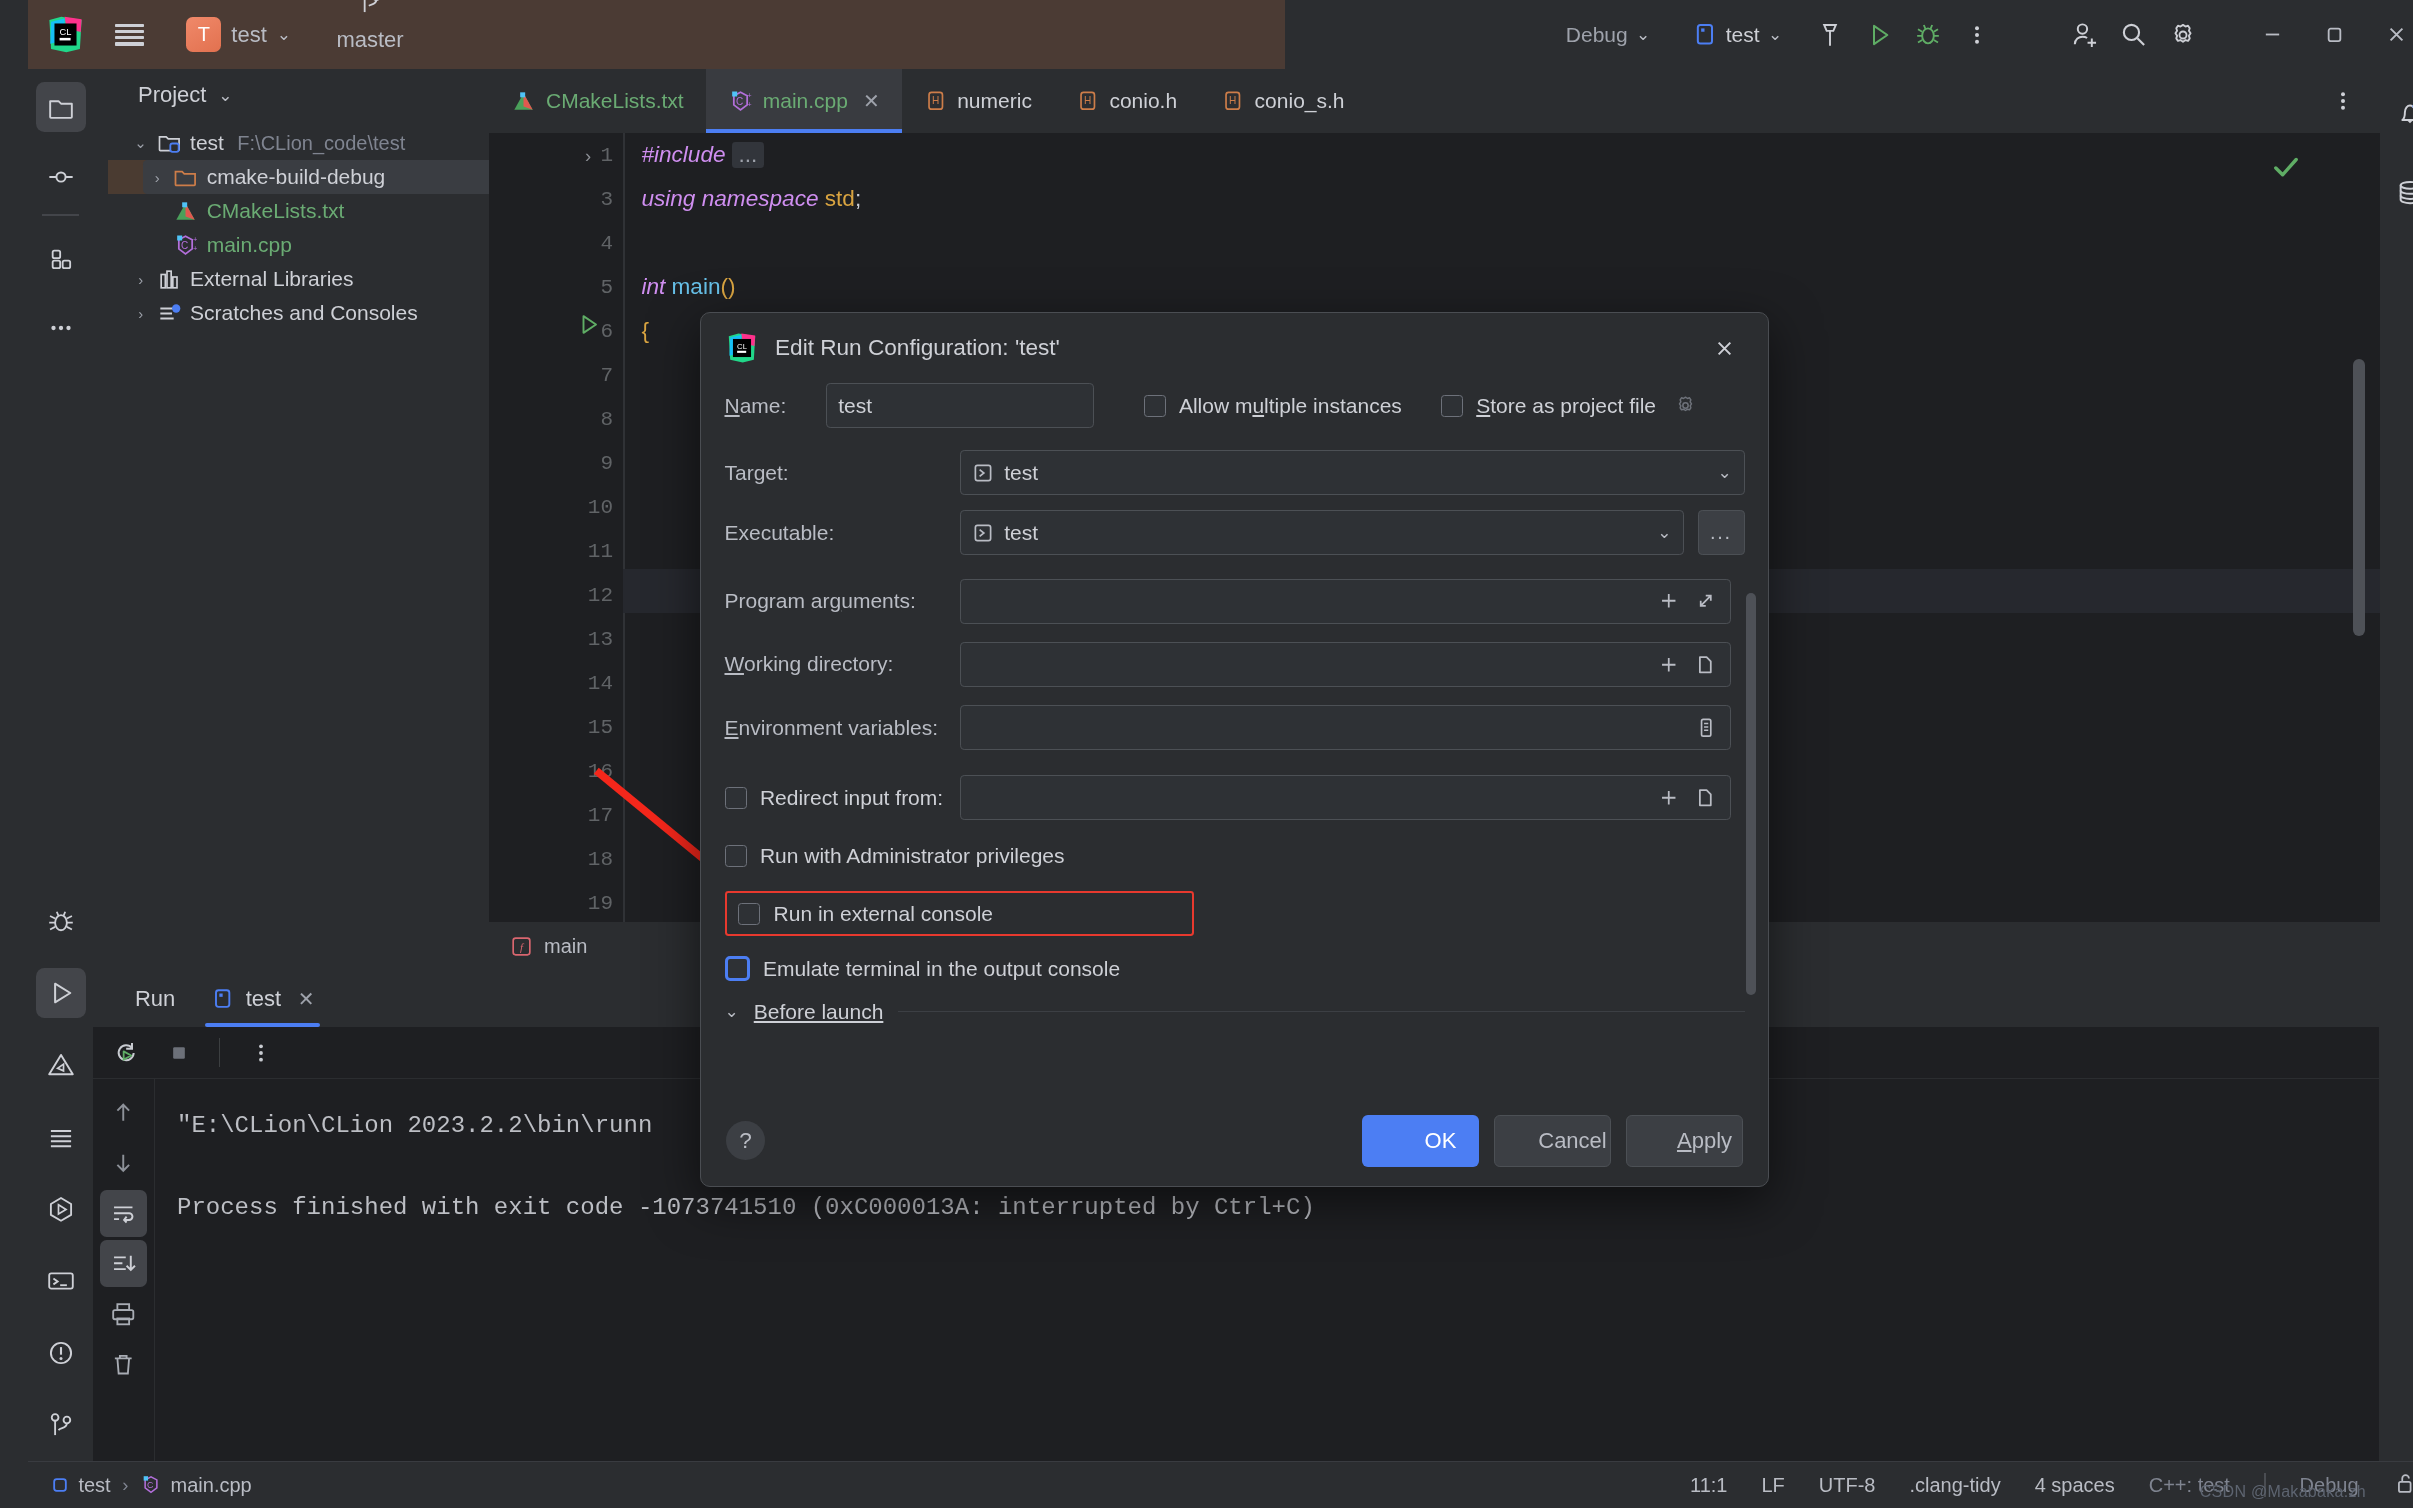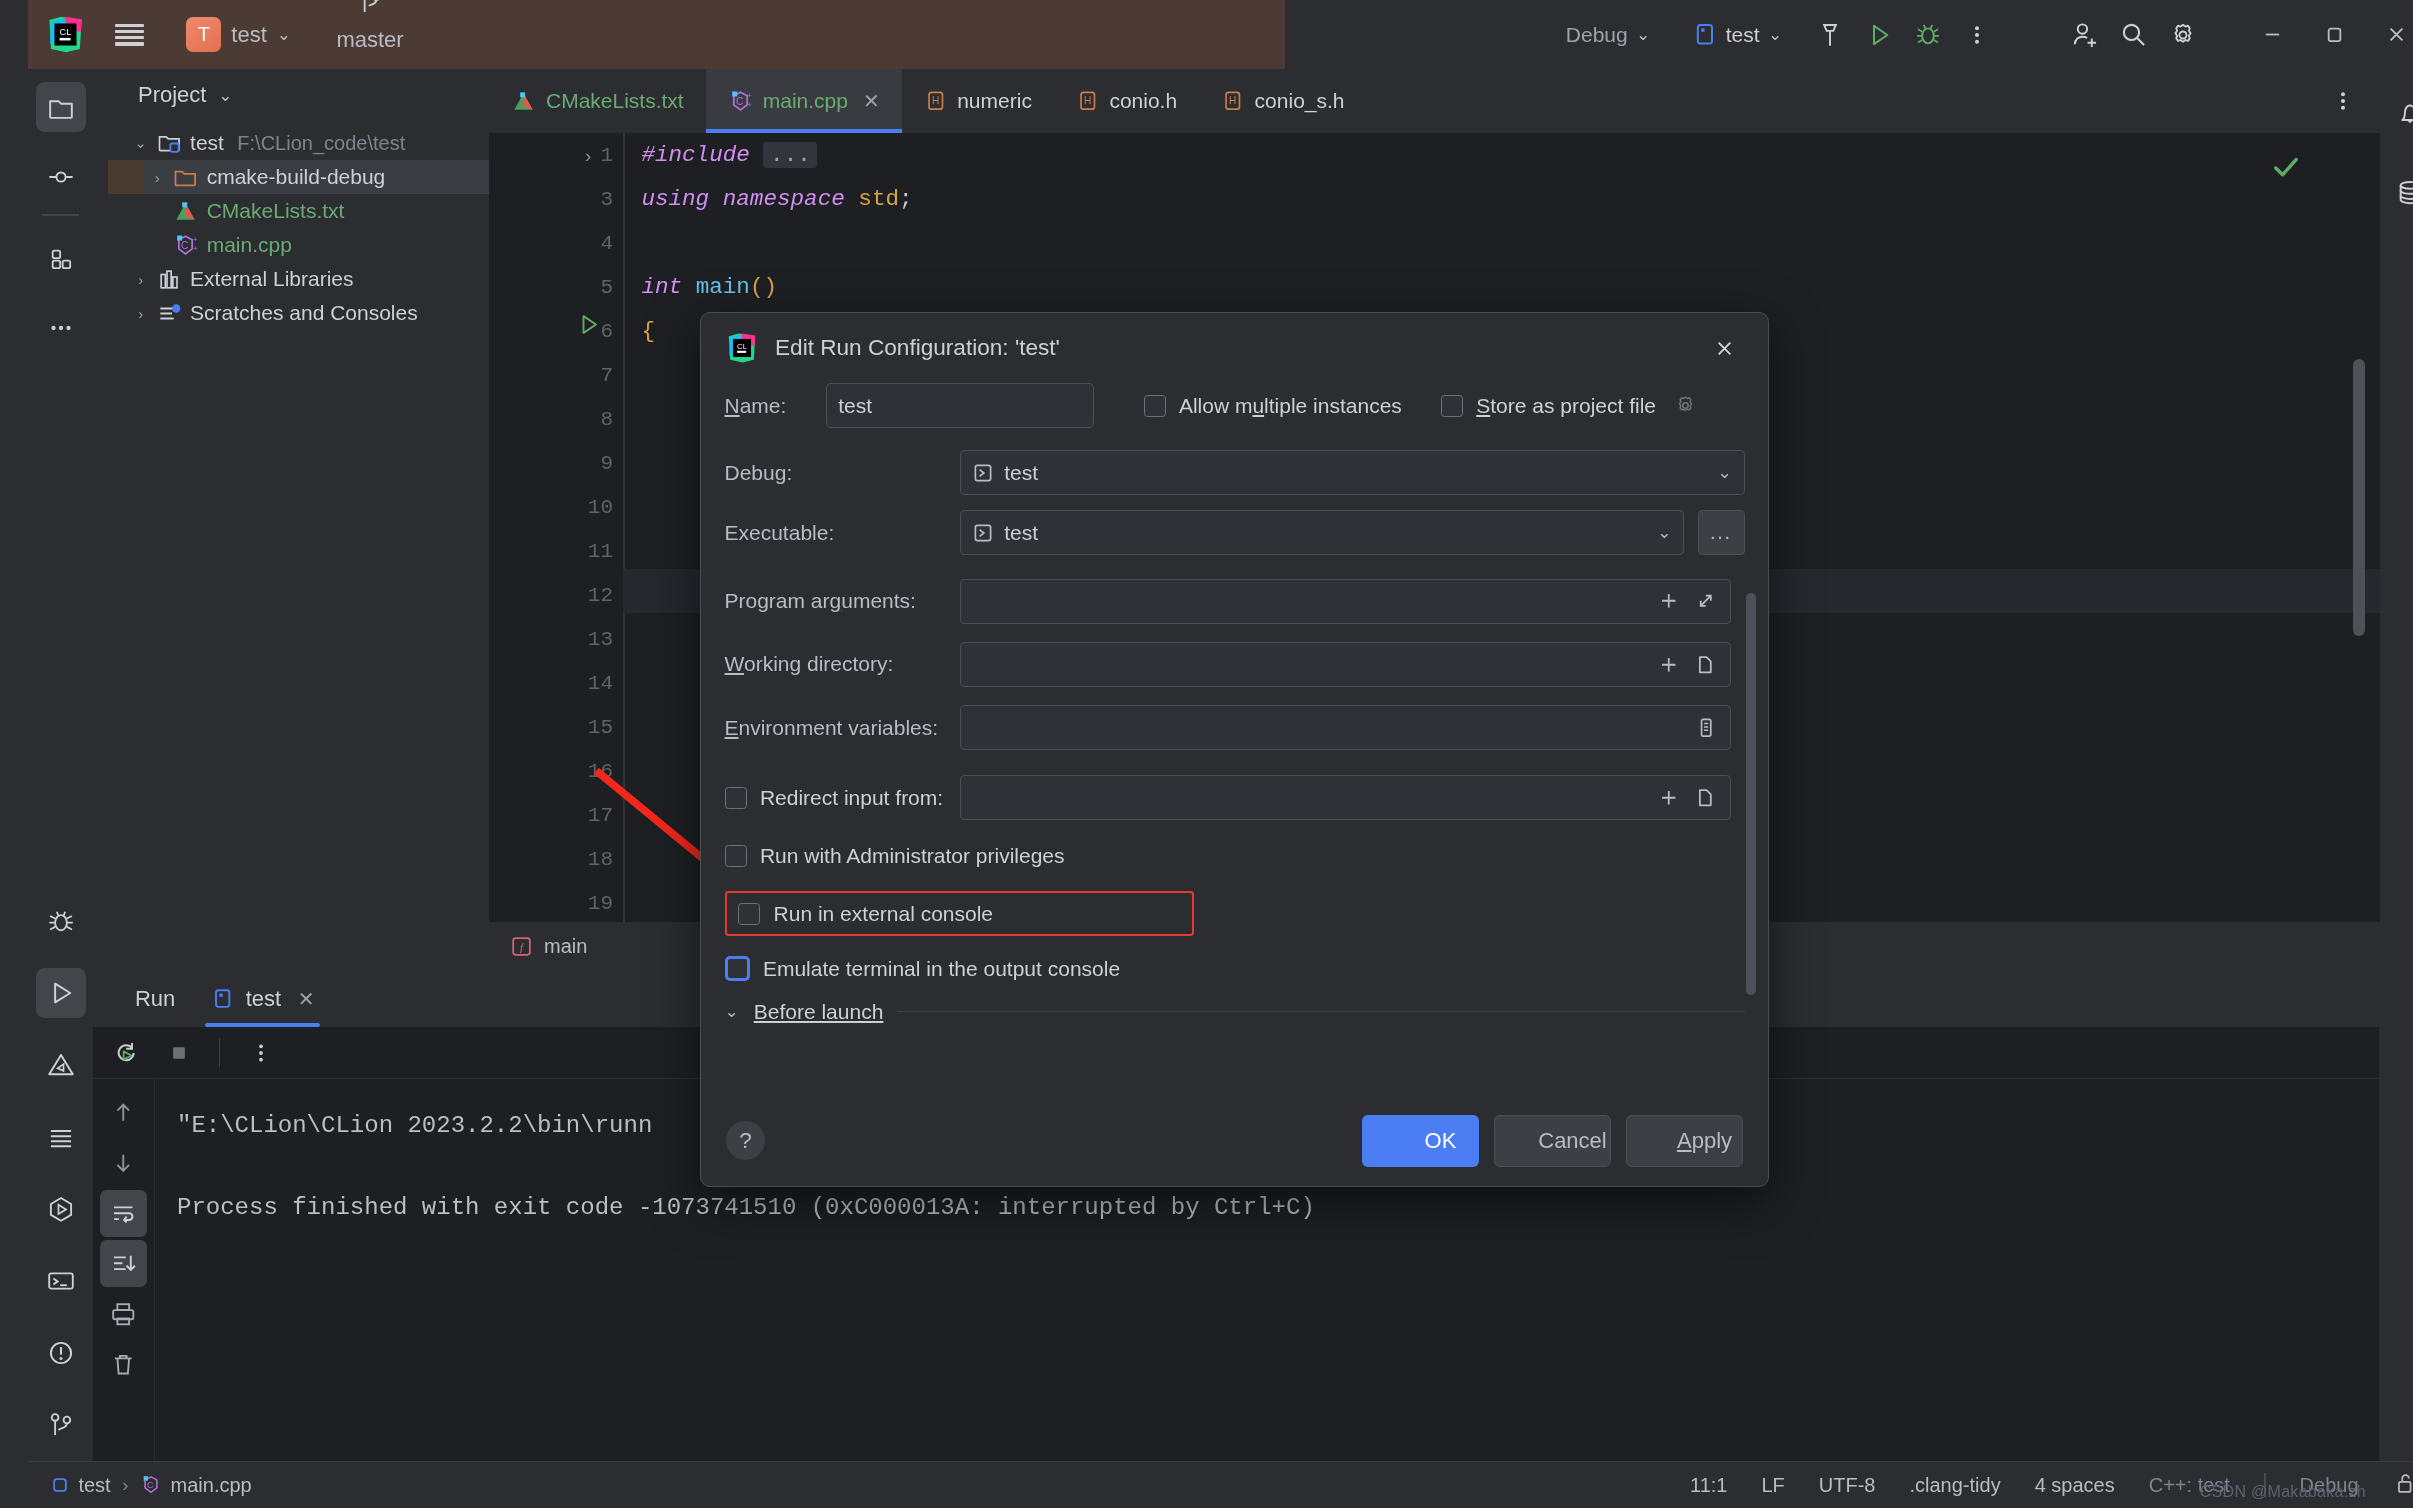--- a/index.html
+++ b/index.html
@@ -83,21 +83,21 @@
   .tab-close { color:#9ea2ab;font-size:20px;margin-left:5px; }
   .tabbar-right { margin-left:auto;display:flex;align-items:center;padding-right:22px; }
 
   .code-area { position:relative;height:838px;background:#1e1f22;display:flex; }
   .gutter { width:134px;position:relative;background:#1e1f22; }
   .gutter-line { height:44px;display:flex;align-items:center;justify-content:flex-end;padding-right:10px; }
   .gnum { color:#606366;font-size:21px;font-family:"Liberation Mono", monospace; }
   .gmark { position:absolute;right:20px;width:30px;text-align:center; }
   .gutter-border { position:absolute;left:134px;top:0;bottom:0;width:1.7px;background:#303236; }
   .code-lines { flex:1;padding-left:18.4px;position:relative; }
-  .cl { height:44px;display:flex;align-items:center;font-family:Liberation Mono, monospace;font-size:22.6px;white-space:pre; }
+  .cl { height:44px;display:flex;align-items:center;font-family:Liberation Sans, sans-serif;font-size:22.6px;white-space:pre; }
   .kw { color:#cf8ef0; font-style:italic; }
   .fn { color:#67c0e8; }
   .br { color:#d9a441; }
   .el { background:#32353b;color:#9ea2ab;padding:0 6.7px;border-radius:3.4px; }
   .sem { color:#c9ccd4; }
   .hl-line { position:absolute;left:0;right:0;height:44px;background:#26282e; }
   .code-check { position:absolute;right:77px;top:18.4px;}
   .code-scroll { position:absolute;right:15px;top:226px;width:11.7px;height:277px;background:#4e5157;border-radius:5.9px; }
 
   .breadcrumbbar { position:absolute;left:461px;top:922px;width:1891px;height:49px;background:#2b2d30;display:flex;align-items:center;padding-left:20px;gap:10px;}
@@ -777,21 +777,21 @@
           <span class="cbtext"><u>S</u>tore as project file</span>
           <svg width="25" height="25" viewBox="0 0 30 30" style="margin-left:3.4px">
             <path d="M15 5 l2.4 1.6 2.4-.8 1.6 2.4 -.8 2.4 1.6 2.4 -1.6 2.4 .8 2.4 -1.6 2.4 -2.4 -.8 -2.4 1.6 -2.4 -1.6 -2.4 .8 -1.6 -2.4 .8 -2.4 -1.6 -2.4 1.6 -2.4 -.8 -2.4 1.6 -2.4 2.4 .8 z" fill="none" stroke="#6e727a" stroke-width="1.8" stroke-linejoin="round"></path>
             <circle cx="15" cy="15" r="3.2" fill="none" stroke="#6e727a" stroke-width="1.8"></circle>
           </svg>
         </div>
       </div>
 
       
       <div class="row" style="margin-bottom:15px">
-        <span class="lbl">Debug:</span>
+        <span class="lbl">Target:</span>
         <div class="field combo" style="width:771px">
           <span class="combo-left">
             <svg width="22" height="22" viewBox="0 0 26 26">
               <rect x="4" y="4" width="18" height="18" rx="2.5" fill="none" stroke="#b9bcc4" stroke-width="2"></rect>
               <path d="M9 9 L14 13 L9 17" fill="none" stroke="#b9bcc4" stroke-width="2"></path>
             </svg>
             <span>test</span>
           </span>
           <span class="chev">⌄</span>
         </div>

